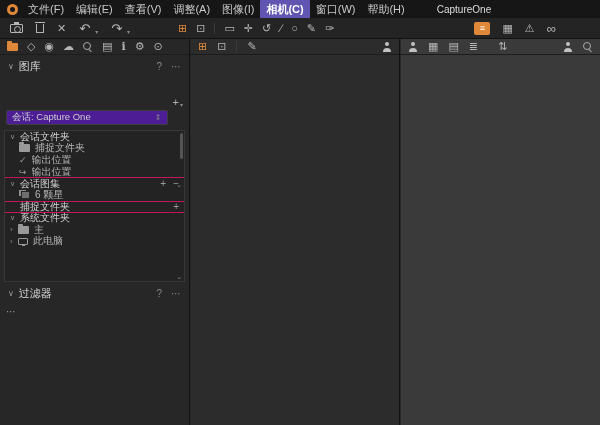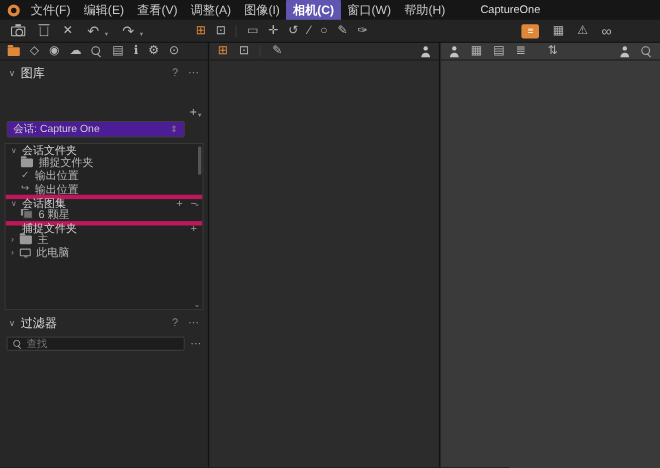--- a/index.html
+++ b/index.html
@@ -64,21 +64,21 @@
   .session-row { display:flex; align-items:center; padding:3px 6px 2px; gap:5px; }
   .session-select { flex:1; height:15px; background:#4c1d95; border:1px solid #3e3e3e; border-radius:2px; font-size:9.5px; color:#cccccc; display:flex; align-items:center; padding:0 5px;margin-top:31px; }
   .updown { margin-left:auto; font-size:8px; color:#888; }
   .add-session { color:#b0b0b0; font-size:11px; display:flex; align-items:flex-end; }
   .add-session .tiny { font-size:6px; color:#8a8a8a; margin-left:1px; }
 
   .tree { margin:3px 4px 0; height:152px; border:1px solid #383838; background:#232323; position:relative; overflow:hidden; }
   .trow { display:flex; align-items:center; height:11.6px; padding:0 5px; font-size:10px; color:#b5b5b5; }
   .trow .tlabel { white-space:nowrap; overflow:hidden; }
   .thead { color:#d2d2d2; }
-  .thead.sep { border-top:4px solid #be185d; }
+  .thead.sep { border-top:1px solid #be185d; }
   .chev { width:10px; font-size:7px; color:#8f8f8f; flex:none; }
   .exp { width:8px; font-size:8px; color:#8f8f8f; flex:none; }
   .ind { width:9px; flex:none; }
   .ic { margin-right:5px; flex:none; }
   .gic { margin-right:5px; font-size:9px; color:#9a9a9a; flex:none; }
   .head-actions { margin-left:auto; display:flex; gap:7px; color:#9c9c9c; font-size:10px; }
   .tree-scroll { position:absolute; right:1px; top:2px; width:3px; height:26px; background:#555; border-radius:2px; }
   .scroll-ind { position:absolute; right:2px; font-size:7px; color:#8a8a8a; }
 
   .search-row { display:flex; align-items:center; padding:3px 6px; gap:5px; }
@@ -207,20 +207,24 @@
             <span class="ic photos-ic"></span>
           <span class="tlabel">6 颗星</span>
         </div>
         <div class="trow thead sep">
           <span class="chev"></span>
           <span class="tlabel">捕捉文件夹</span>
           <span class="head-actions">
             <span>+</span>
           </span>
         </div>
+        <div class="trow thead sep">
+          <span class="chev">∨</span>
+          <span class="tlabel">系统文件夹</span>
+        </div>
         <div class="trow">
           <span class="exp">›</span>
           <span class="ic folder-ic"></span>
           <span class="tlabel">主</span>
         </div>
         <div class="trow">
           <span class="exp">›</span>
           <span class="ic monitor-ic"></span>
           <span class="tlabel">此电脑</span>
         </div>
@@ -231,24 +235,20 @@
 
       <div class="filters-header">
         <span class="hdr-chev">∨</span>
         <span>过滤器</span>
         <span class="hdr-spacer"></span>
         <span class="hdr-btn">?</span>
         <span class="hdr-btn">⋯</span>
       </div>
 
       <div class="search-row">
-        <div class="search-box">
-          <span class="loupe-ic"></span>
-          <input type="text" placeholder="查找" style="">
-        </div>
         <span class="search-more">⋯</span>
       </div>
     </div>
 
     <div class="mid-panel">
       <div class="panel-strip">
         <span class="g accent">⊞</span>
         <span class="g">⊡</span>
         <span class="tb-sep"></span>
         <span class="g">✎</span>

